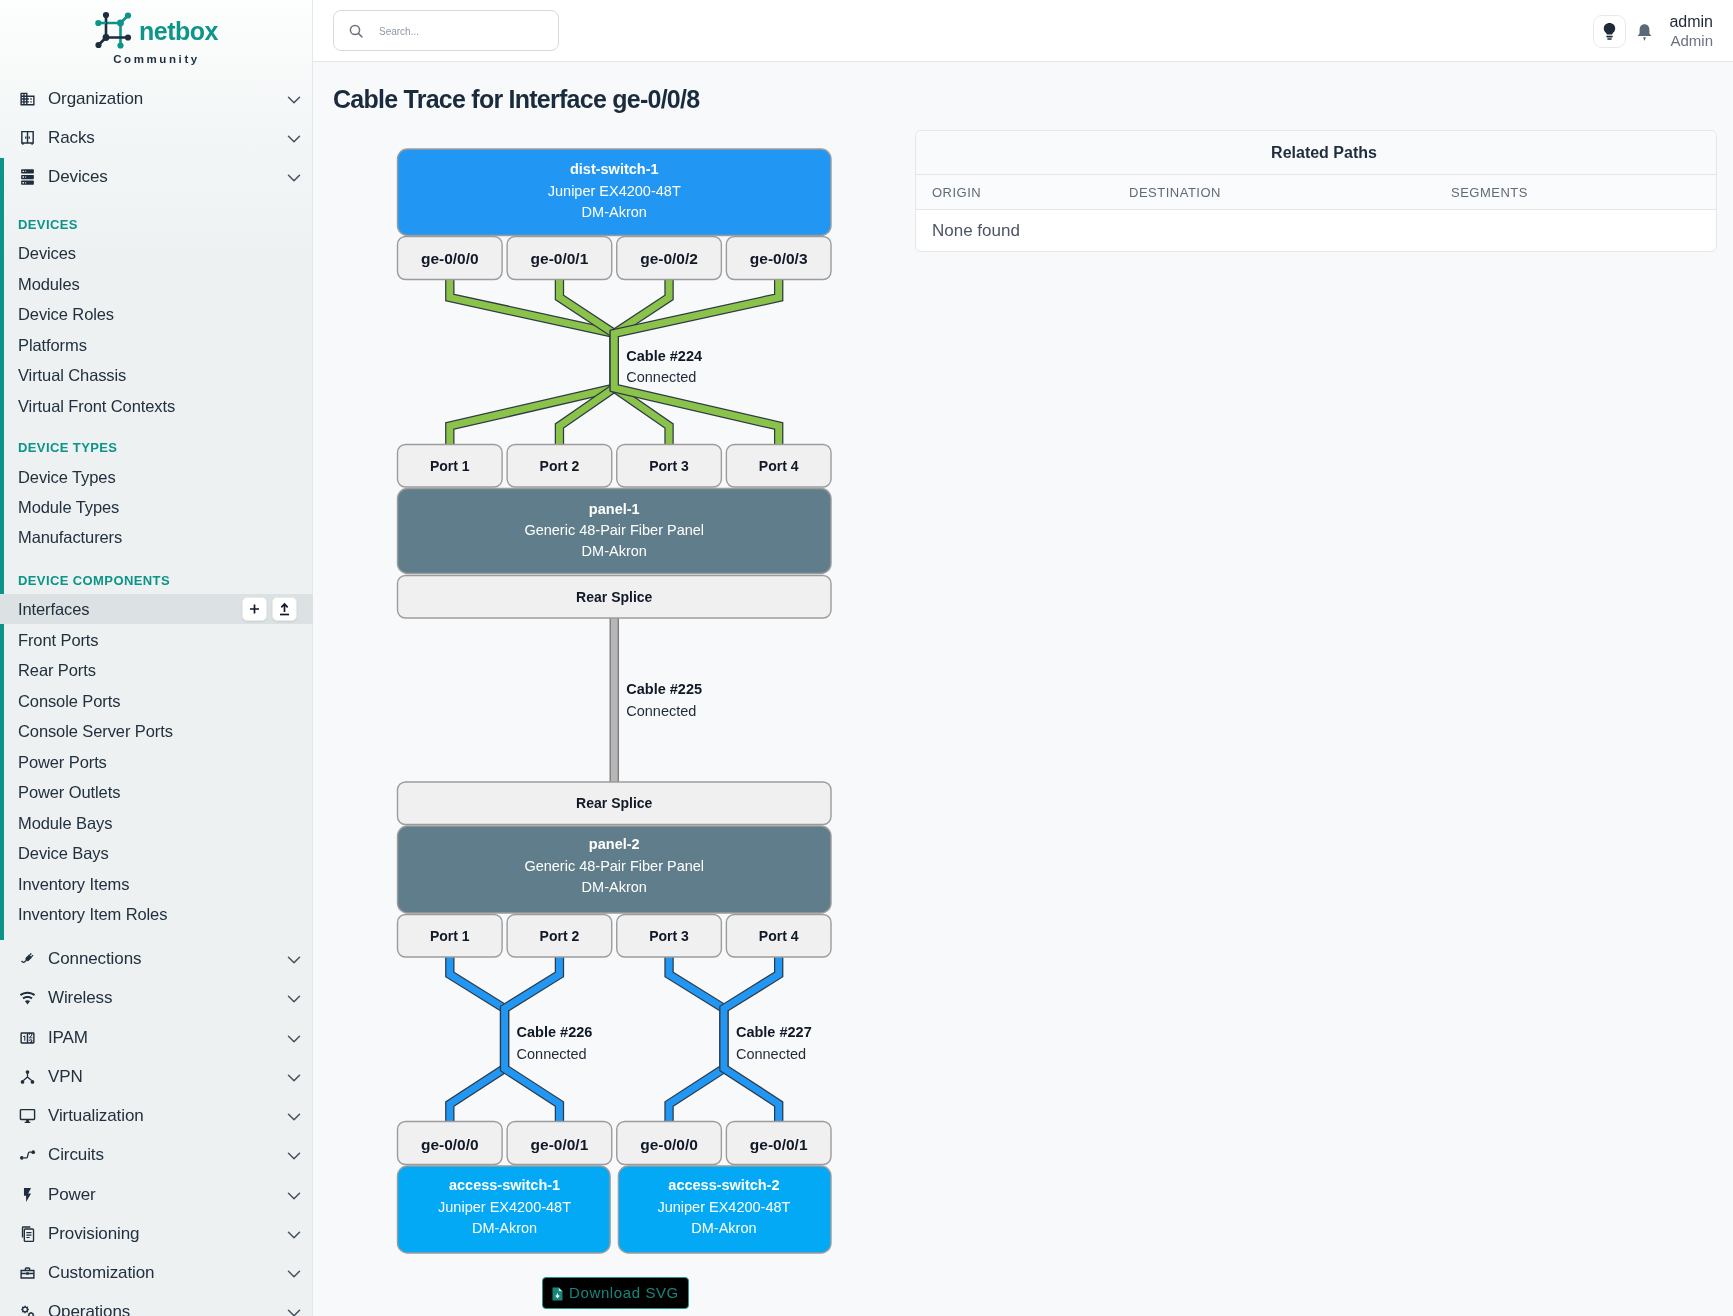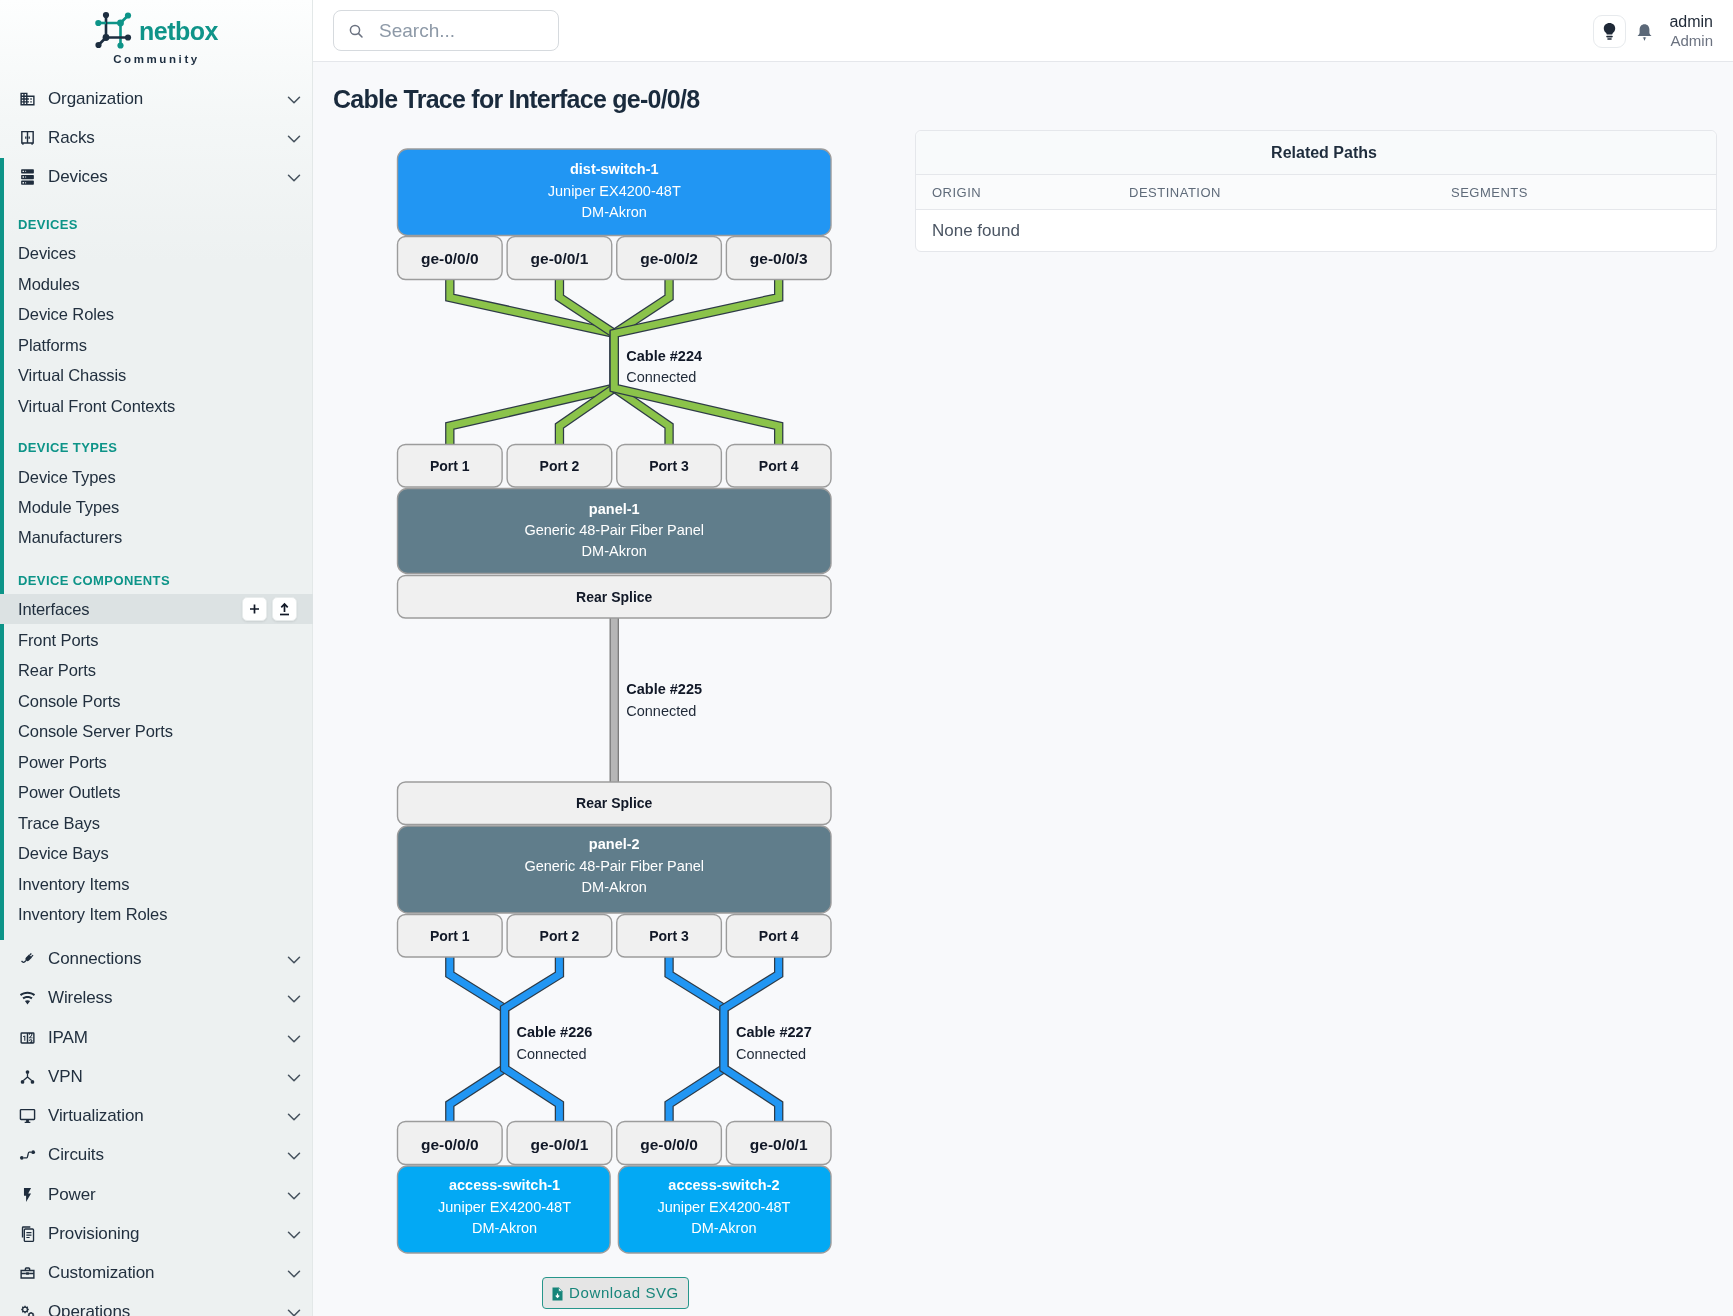--- a/index.html
+++ b/index.html
@@ -22,42 +22,42 @@
   font-size:16.5px; color:#22303f; letter-spacing:-0.1px; }
 .subitem.active { background:#dce2e3; }
 .mini-btn { position:absolute; top:3px; width:25px; height:24px; background:#fff; border:1px solid #e8ecec;
   border-radius:5px; box-shadow:0 1px 2px rgba(0,0,0,0.08); }
 
 
 #topbar { position:absolute; left:313px; top:0; width:1420px; height:62px; background:#fff;
   border-bottom:1px solid #e5e7eb; }
 #searchbox { position:absolute; left:20px; top:10px; width:226px; height:41px; border:1px solid #d6dade;
   border-radius:8px; background:#fff; }
-#searchbox .ph { position:absolute; left:45px; top:50%; transform:translateY(-50%); font-size:19px; color:#8d99a7; }
+#searchbox .ph { position:absolute; left:45px; top:50%; transform:translateY(-50%); font-size:10px; color:#8d99a7; }
 #bulb-btn { position:absolute; right:107px; top:15px; width:33px; height:33px; background:#fff;
   border:1px solid #e7eaed; border-radius:9px; }
 #admin-name { position:absolute; right:20px; top:13px; text-align:right; font-size:16px; color:#1f2937; line-height:18px; }
 #admin-role { position:absolute; right:20px; top:32px; text-align:right; font-size:15px; color:#6b7280; line-height:18px; }
 
 
 #h1 { position:absolute; left:333px; top:85px; font-size:25px; font-weight:bold; color:#1a2b3d; letter-spacing:-0.75px; }
 
 #card { position:absolute; left:915px; top:130px; width:802px; height:122px; background:#fff;
   border:1px solid #e5e7eb; border-radius:6px; }
 #card .chead { height:44px; background:#f8fafb; border-bottom:1px solid #e5e7eb;
   border-radius:6px 6px 0 0; line-height:44px; padding-left:16px;
   font-size:16px; font-weight:bold; color:#1f2d3d;text-align:center; }
 #card .cols { height:35px; background:#fafbfc; border-bottom:1px solid #e5e7eb; position:relative; }
 #card .cols span { position:absolute; top:50%; transform:translateY(-50%); font-size:13px;
   color:#5f6b7a; letter-spacing:0.5px; }
 #card .nf { height:41px; position:relative; }
 #card .nf span { position:absolute; left:16px; top:50%; transform:translateY(-50%); font-size:17px; color:#4b5563; }
 
 #dlbtn { position:absolute; left:542px; top:1277px; width:147px; height:32px; border:1px solid #26968b;
-  border-radius:4px; background:#e5e5e5; text-align:center; line-height:30px; font-size:15px; letter-spacing:0.6px; color:#17857a; }
+  border-radius:4px; background:#000000; text-align:center; line-height:30px; font-size:15px; letter-spacing:0.6px; color:#17857a; }
 </style>
 </head>
 <body>
 
 <div id="sidebar">
   <div id="tealbar"></div>
   <div class="logo-wrap" id="logoarea">
       <svg width="48" height="46" viewBox="0 0 48 46" style="position:absolute;left:84px;top:9px">
 <g stroke-width="2.6" fill="none">
   <path d="M22 14 H36.5 M36.5 14 V36.5" stroke="#0d9488"></path>
@@ -278,21 +278,21 @@
 <div class="subitem" style="top:716.0px">
         <span class="si-label">Console Server Ports</span>
       </div>
 <div class="subitem" style="top:746.5px">
         <span class="si-label">Power Ports</span>
       </div>
 <div class="subitem" style="top:777.0px">
         <span class="si-label">Power Outlets</span>
       </div>
 <div class="subitem" style="top:807.5px">
-        <span class="si-label">Trace Bays</span>
+        <span class="si-label">Module Bays</span>
       </div>
 <div class="subitem" style="top:838.0px">
         <span class="si-label">Device Bays</span>
       </div>
 <div class="subitem" style="top:868.5px">
         <span class="si-label">Inventory Items</span>
       </div>
 <div class="subitem" style="top:899.0px">
         <span class="si-label">Inventory Item Roles</span>
       </div>

